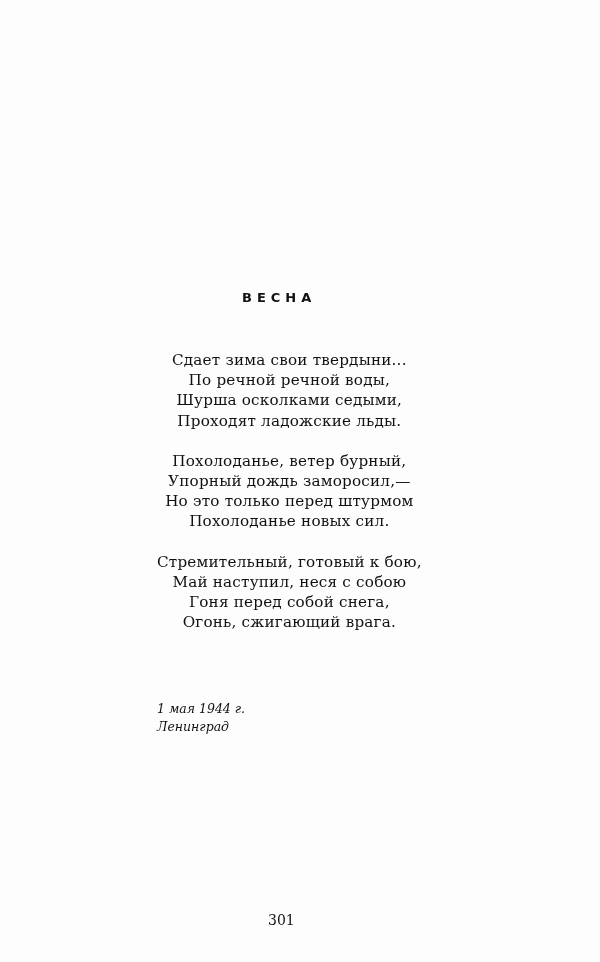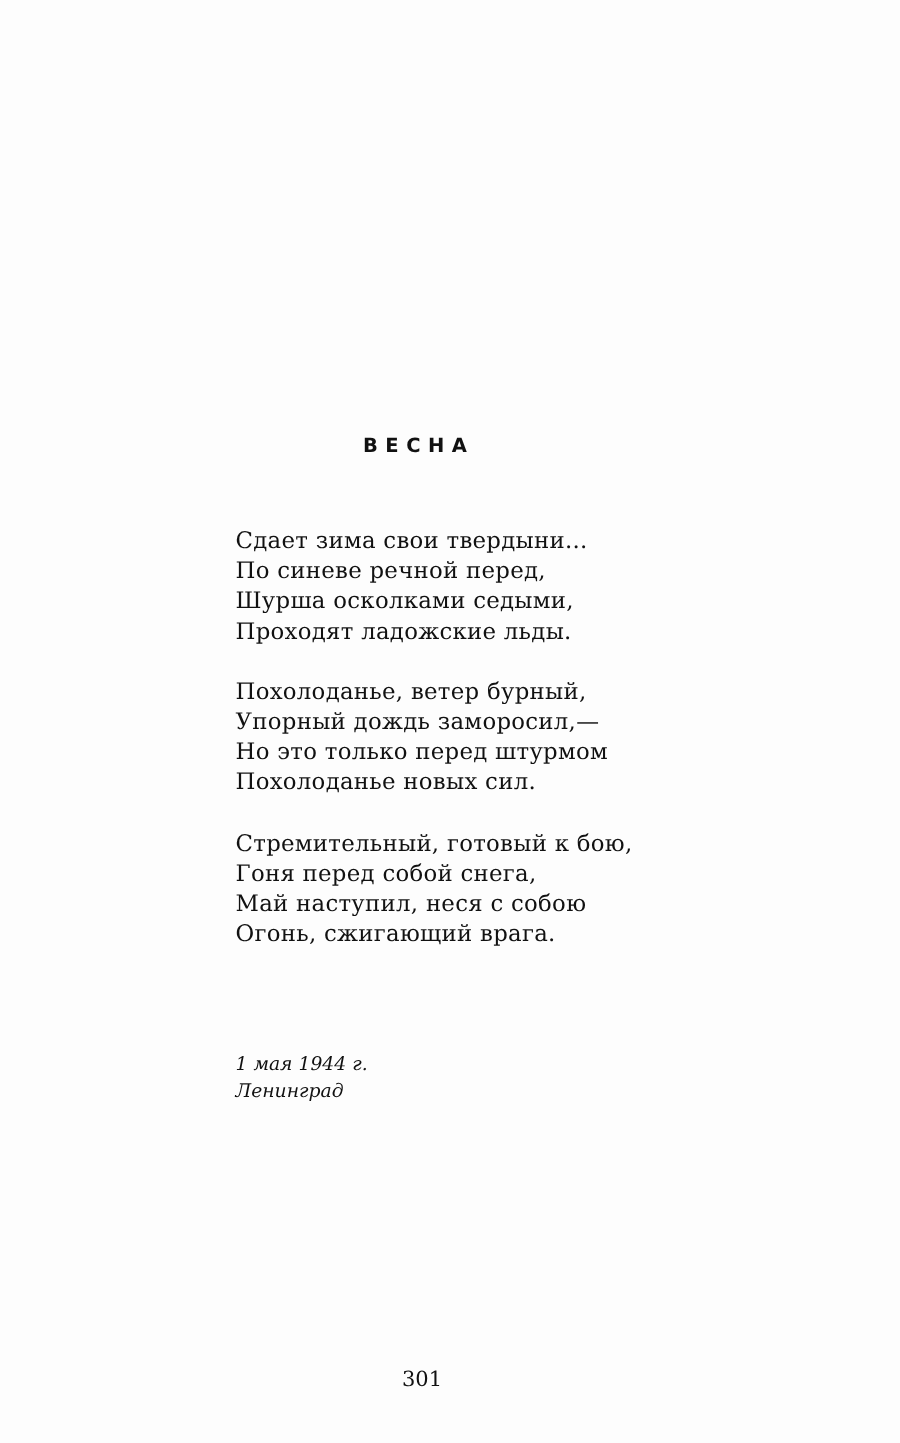--- a/index.html
+++ b/index.html
@@ -1,45 +1,45 @@
 <!DOCTYPE html>
 <html><head>
 <meta charset="utf-8">
 <style>
   html, body { margin:0; padding:0; }
   body { width:600px; height:962px; background:#fdfdfd; position:relative; overflow:hidden; color:#111; }
   .title { position:absolute; top:290px; left:242px; font-family:"DejaVu Sans", sans-serif; font-weight:bold; font-size:13px; letter-spacing:5px; }
   .poem { position:absolute; left:157px; top:350px; font-family:"DejaVu Serif", serif; font-size:15.2px; line-height:20.2px; letter-spacing:0.2px; }
-  .stanza { margin:0 0 20px 0; }
+  .stanza { margin:0 0 20px 0;text-align:center; }
   .line { display:block; white-space:nowrap; }
   .sig { position:absolute; left:157px; top:700px; font-family:"DejaVu Serif", serif; font-style:italic; font-size:12.5px; line-height:18px; font-weight:normal; }
   .pagenum { position:absolute; top:886px; left:268px; font-family:"DejaVu Serif", serif; font-size:14px;margin-top:26px; }
 </style>
 </head>
 <body>
 
 <div class="title">ВЕСНА</div>
 
 <div class="poem">
   <div class="stanza">
     <span class="line">Сдает зима свои твердыни...</span>
-    <span class="line">По синеве речной перед,</span>
+    <span class="line">По речной речной воды,</span>
     <span class="line">Шурша осколками седыми,</span>
     <span class="line">Проходят ладожские льды.</span>
   </div>
   <div class="stanza">
     <span class="line">Похолоданье, ветер бурный,</span>
     <span class="line">Упорный дождь заморосил,—</span>
     <span class="line">Но это только перед штурмом</span>
     <span class="line">Похолоданье новых сил.</span>
   </div>
   <div class="stanza">
     <span class="line">Стремительный, готовый к бою,</span>
+    <span class="line">Май наступил, неся с собою</span>
     <span class="line">Гоня перед собой снега,</span>
-    <span class="line">Май наступил, неся с собою</span>
     <span class="line">Огонь, сжигающий врага.</span>
   </div>
 </div>
 
 <div class="sig">
   <span class="line">1 мая 1944 г.</span>
   <span class="line">Ленинград</span>
 </div>
 
 <div class="pagenum">301</div>

